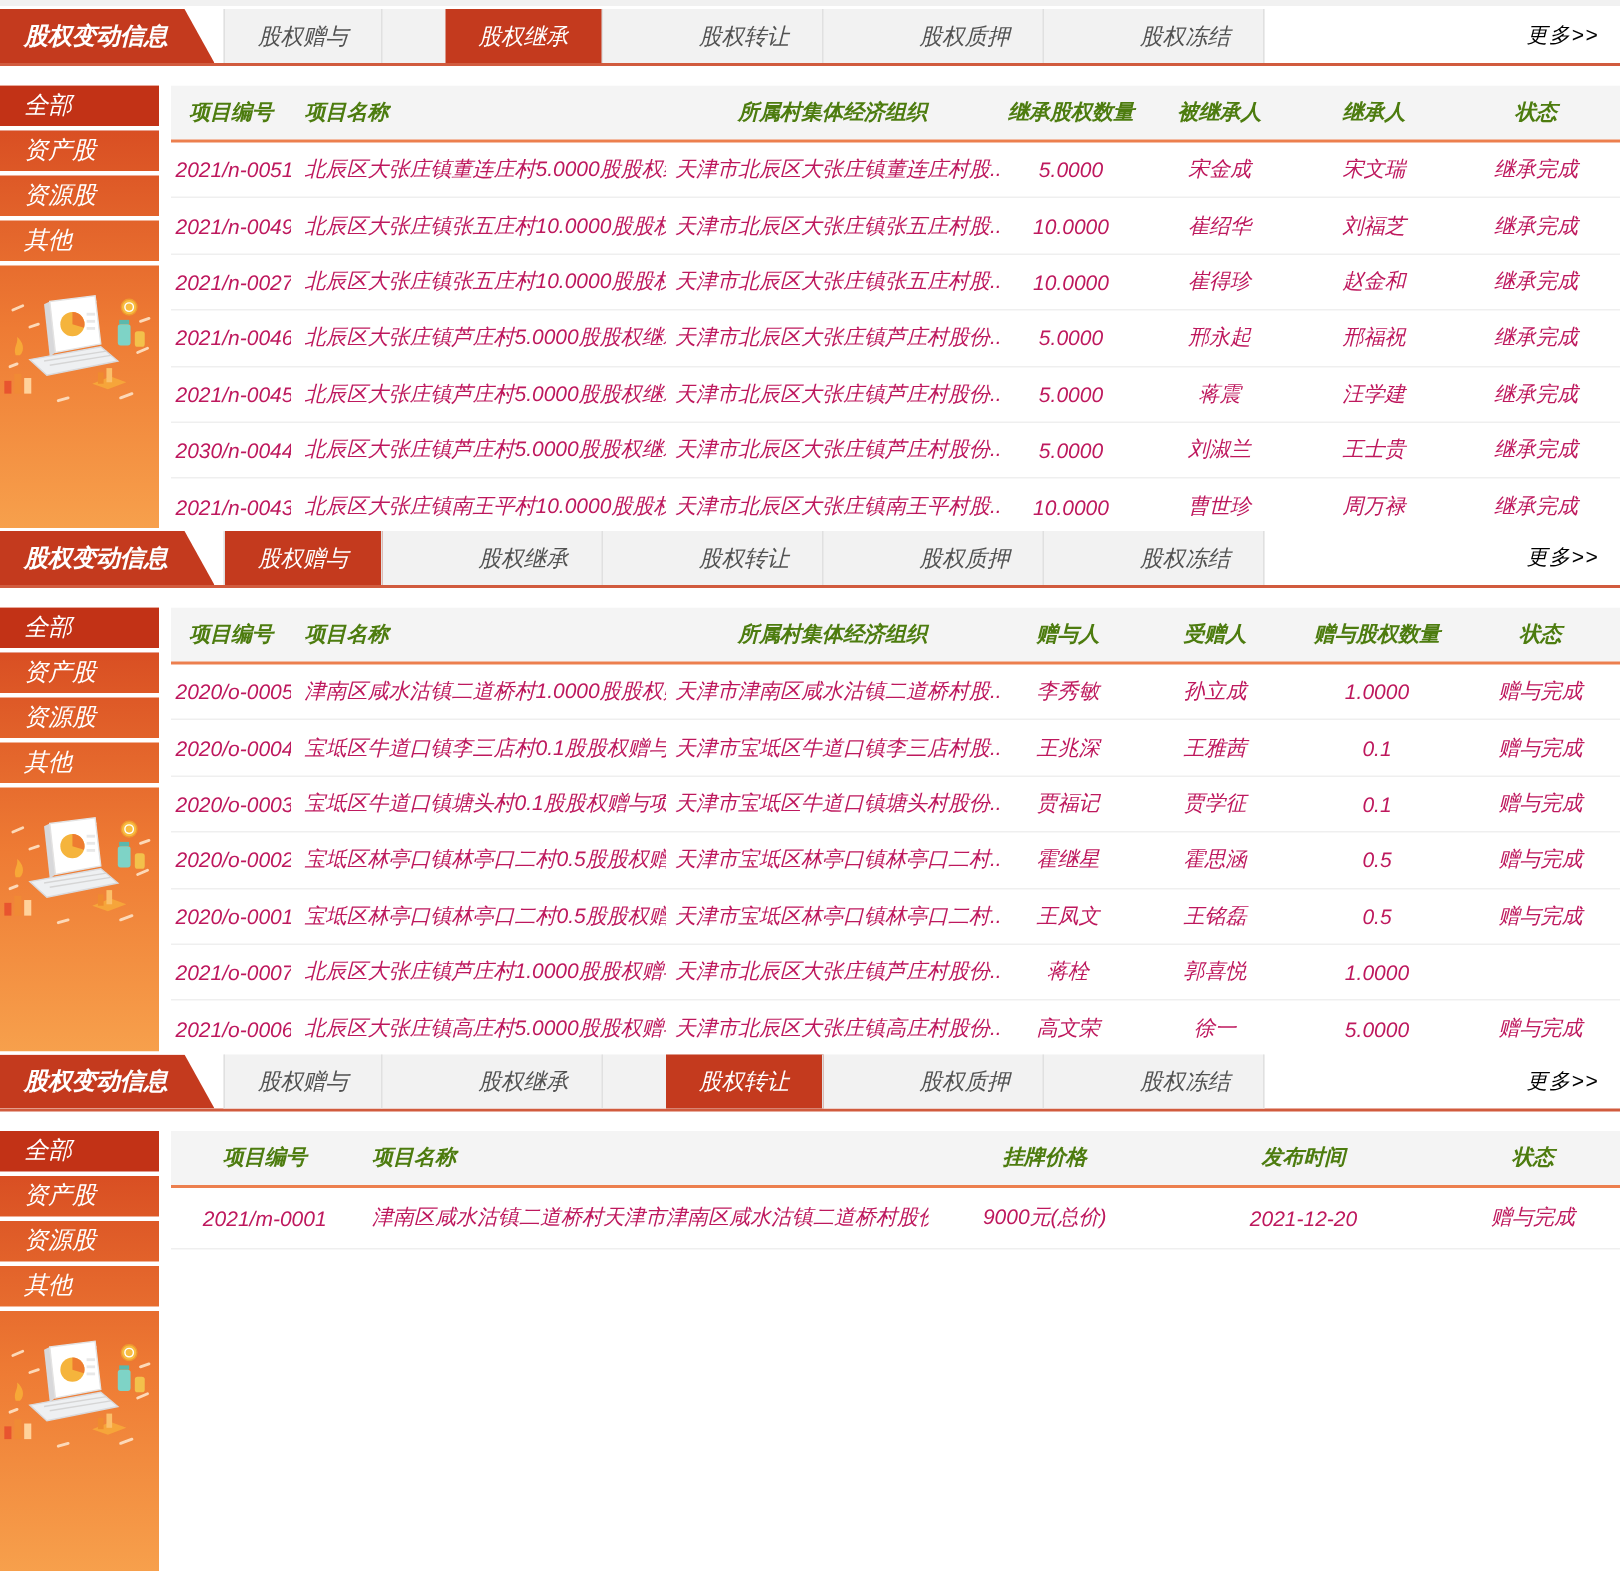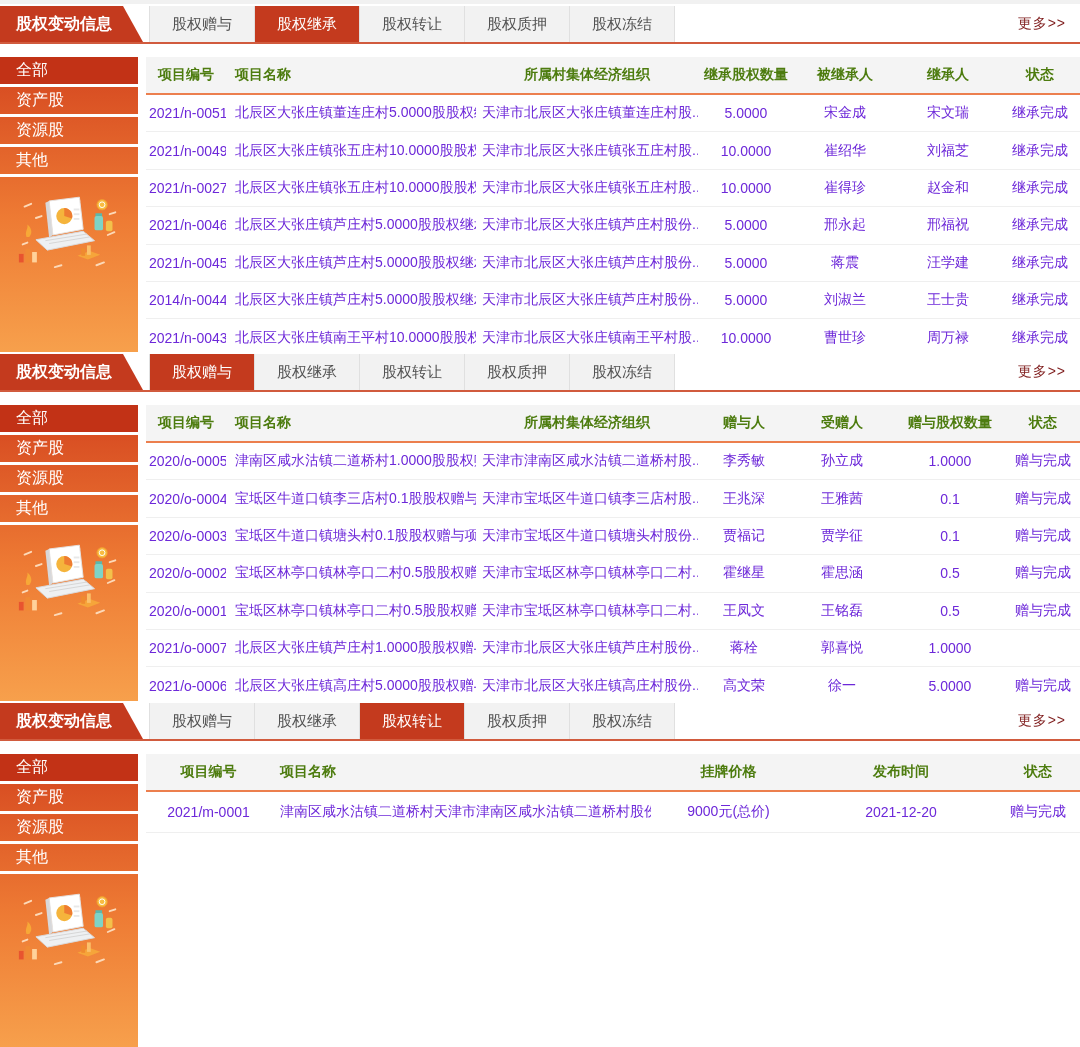--- a/index.html
+++ b/index.html
@@ -1,50 +1,50 @@
 <!DOCTYPE html>
 <html style="--banner-red: #c43a1e; --rule-red: #d15b3e; --rule-orange: #ec7f4e; --tab-bg: #f2f2f2; --tab-border: #e0e0e0; --table-header-bg: #f4f4f4; --sidebar-top: #d4451f; --sidebar-bottom: #f7a04c; --side-active: #c23216;"><head>
 <meta charset="utf-8">
 <style>
   html,body{margin:0;padding:0;background:#fff;}
   body{width:1080px;font-family:"Liberation Sans","DejaVu Sans",sans-serif;}
-  .page{width:1080px;overflow:hidden;background:#fff;}
+  .page{width:1080px;overflow:hidden;background:#fff;font-style:italic;}
   .topstrip{height:4px;background:#f1f1f1;}
 
   
   .panel-header{display:flex;align-items:stretch;height:36px;margin-top:2px;position:relative;}
   .panel:first-of-type .panel-header{margin-top:1px;}
   .banner{width:127px;flex:none;background:var(--banner-red);color:#fff;font-weight:bold;
           font-size:16px;display:flex;align-items:center;padding-left:16px;
           clip-path:polygon(0 0, calc(100% - 20px) 0, 100% 100%, 0 100%);}
-  .tabs{display:flex;margin-left:6px;background:var(--tab-bg);border-left:1px solid var(--tab-border);}
+  .tabs{display:flex;margin-left:6px;background:var(--tab-bg);border-left:1px solid var(--tab-border);gap:42px;}
   .tab{width:104px;border-right:1px solid var(--tab-border);display:flex;align-items:center;
        justify-content:center;font-size:15px;color:#525252;cursor:pointer;white-space:nowrap;}
   .tab.active{background:var(--banner-red);color:#fff;}
-  .more{margin-left:auto;display:flex;align-items:center;padding-right:14px;color:#7f1d1d;
+  .more{margin-left:auto;display:flex;align-items:center;padding-right:14px;color:#000000;
         font-size:14px;cursor:pointer;letter-spacing:1px;text-align:right;}
   .rule{height:2px;background:var(--rule-red);}
 
   
   .panel-body{display:flex;margin-top:13px;overflow:hidden;}
   .body-a{height:295px;} .body-b{height:296px;} .body-c{height:294px;}
 
-  .sidebar{width:138px;flex:none;display:flex;flex-direction:column;
+  .sidebar{width:106px;flex:none;display:flex;flex-direction:column;
            background:linear-gradient(180deg,var(--sidebar-top) 0%, #ee7b34 55%, var(--sidebar-bottom) 100%);}
   .side-item{height:27px;flex:none;border-bottom:3px solid #fff;color:#fff;font-size:16px;
              display:flex;align-items:center;padding-left:16px;cursor:pointer;}
   .side-item.active{background:var(--side-active);}
   .illus-wrap{margin-top:16px;display:flex;justify-content:center;}
 
   .tbl{flex:1;min-width:0;margin-left:8px;background:#fff;}
   .thead{display:grid;height:36px;background:var(--table-header-bg);align-items:center;
          color:#4d7c0f;font-weight:bold;font-size:14px;}
   .thead-rule{height:2px;background:var(--rule-orange);}
   .trow{display:grid;height:36.4px;align-items:center;border-bottom:1px solid #efefef;
-        color:#6d28d9;font-size:14px;cursor:pointer;}
+        color:#be185d;font-size:14px;cursor:pointer;}
   .grid-c .trow{height:40px;}
   .cell{white-space:nowrap;overflow:hidden;text-align:center;padding:0 3px;}
 
   .grid-a .thead,.grid-a .trow{grid-template-columns:80px 250px 222px 96px 102px 104px 1fr;}
   .grid-b .thead,.grid-b .trow{grid-template-columns:80px 250px 222px 92px 104px 112px 1fr;}
   .grid-c .thead,.grid-c .trow{grid-template-columns:125px 380px 155px 190px 1fr;}
 
   .grid-a .cell:nth-child(2),.grid-b .cell:nth-child(2),.grid-c .cell:nth-child(2)
     {text-align:left;padding-left:9px;}
   .grid-a .trow .cell:nth-child(3),.grid-b .trow .cell:nth-child(3)
@@ -167,21 +167,21 @@
             <div class="trow">
               <div class="cell">2021/n-0045</div>
               <div class="cell">北辰区大张庄镇芦庄村5.0000股股权继承...</div>
               <div class="cell">天津市北辰区大张庄镇芦庄村股份...</div>
               <div class="cell">5.0000</div>
               <div class="cell">蒋震</div>
               <div class="cell">汪学建</div>
               <div class="cell">继承完成</div>
             </div>
             <div class="trow">
-              <div class="cell">2014/n-0044</div>
+              <div class="cell">2030/n-0044</div>
               <div class="cell">北辰区大张庄镇芦庄村5.0000股股权继承...</div>
               <div class="cell">天津市北辰区大张庄镇芦庄村股份...</div>
               <div class="cell">5.0000</div>
               <div class="cell">刘淑兰</div>
               <div class="cell">王士贵</div>
               <div class="cell">继承完成</div>
             </div>
             <div class="trow">
               <div class="cell">2021/n-0043</div>
               <div class="cell">北辰区大张庄镇南王平村10.0000股股权继...</div>

